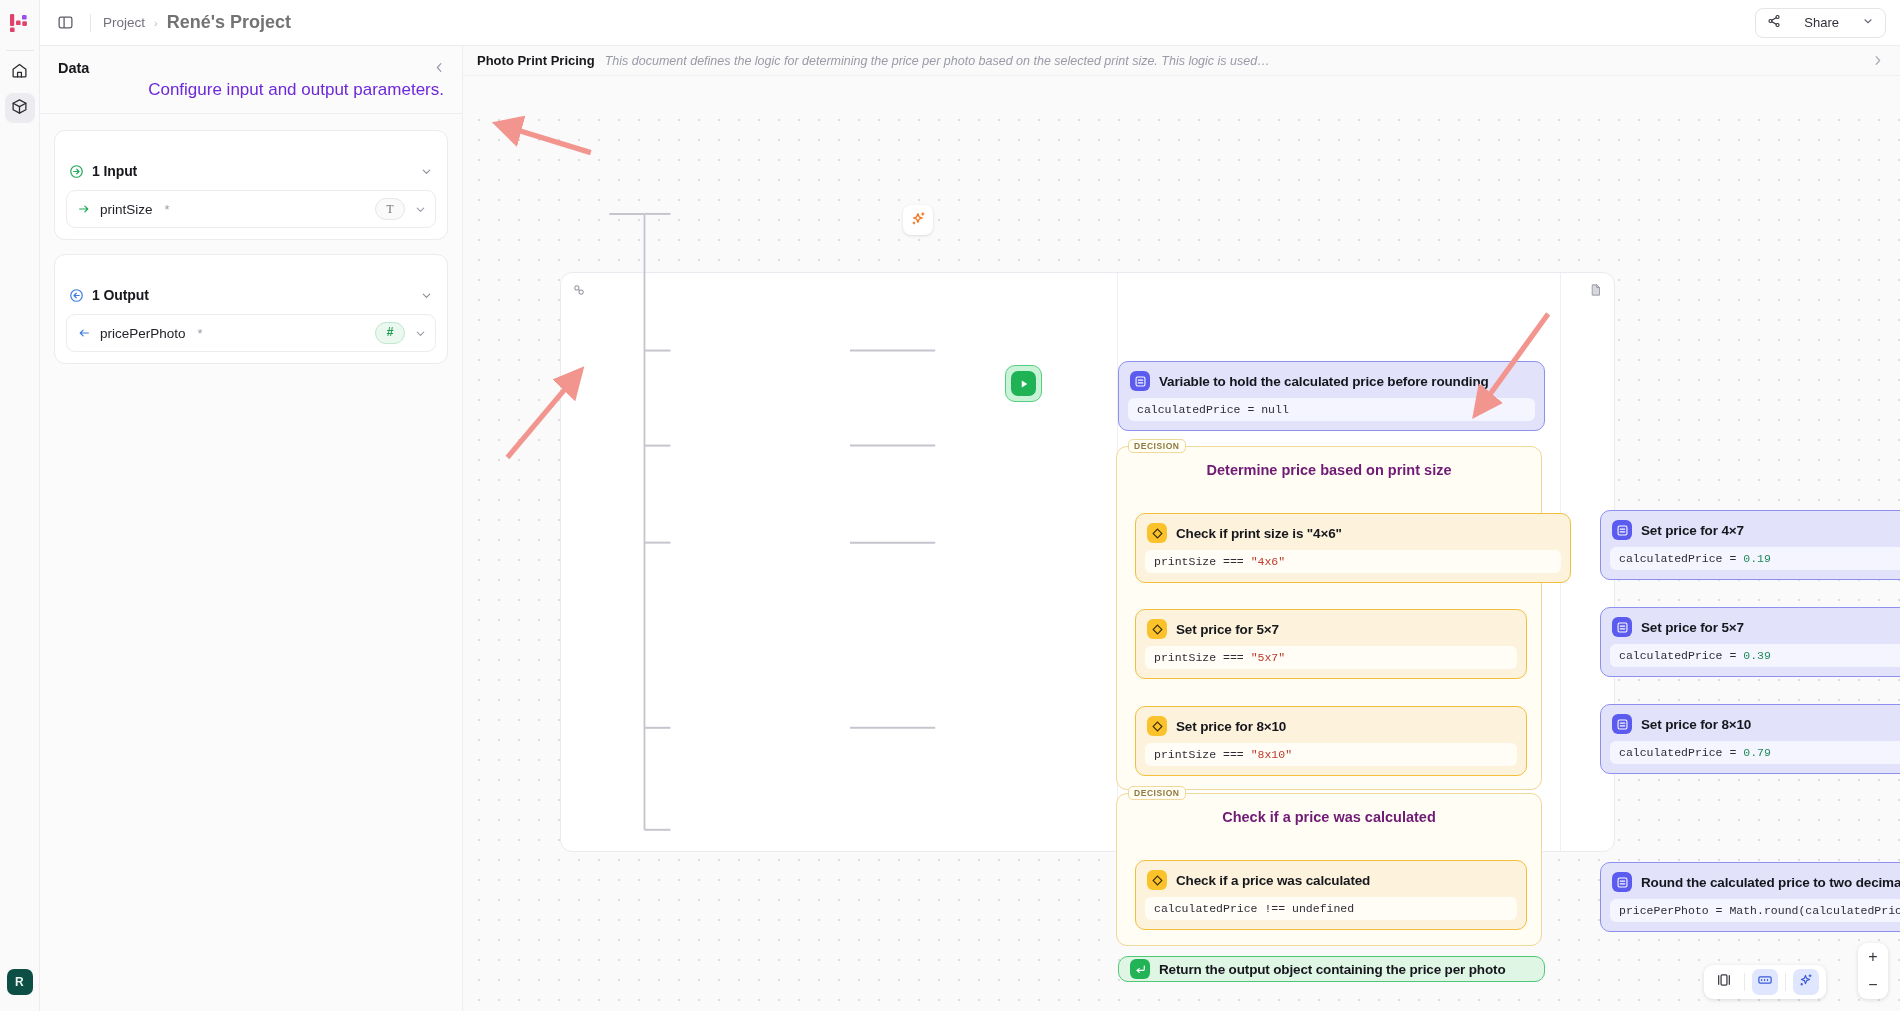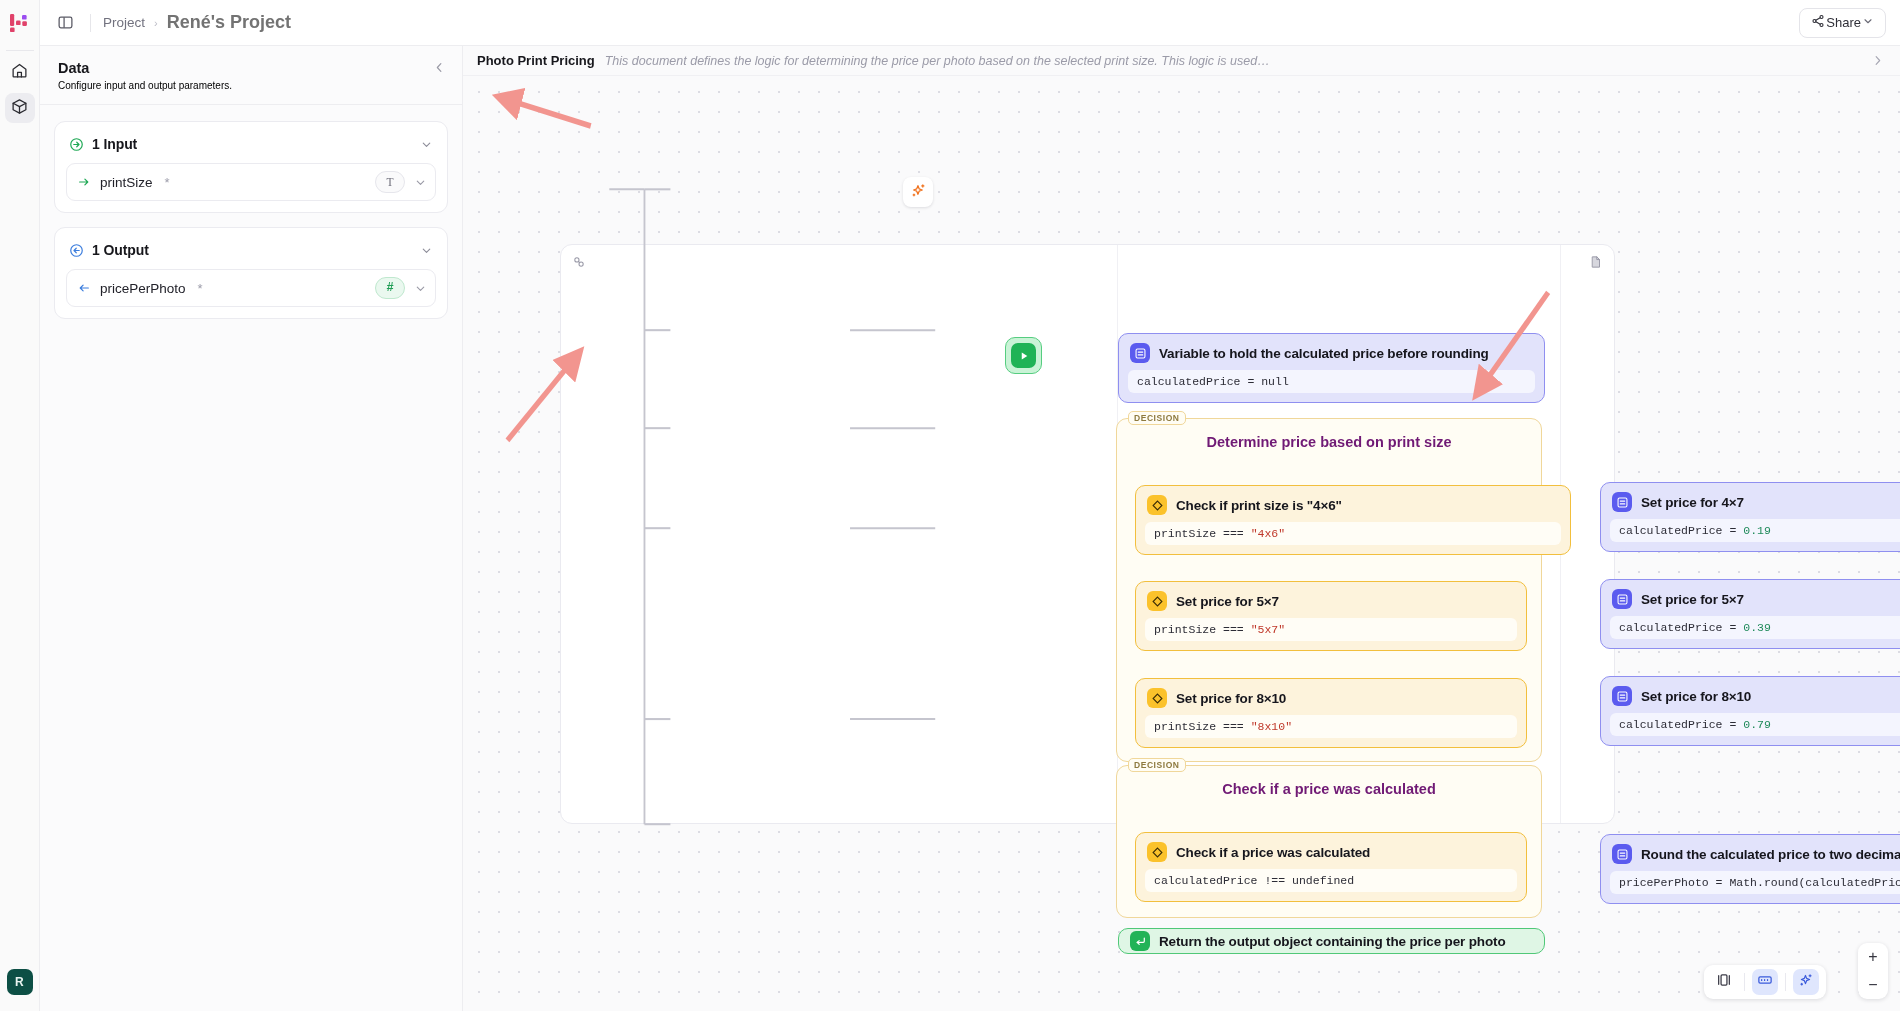--- a/index.html
+++ b/index.html
@@ -50,50 +50,50 @@
   .panel-toggle {
     width: 26px; height: 26px; border-radius: 6px;
     display:flex; align-items:center; justify-content:center; color:#5b5b66;
   }
   .vdiv { width: 1px; height: 18px; background: #e6e6ea; margin: 0 12px; }
   .crumb { font-size: 13.5px; color: #71717e; }
   .crumb-sep { margin: 0 9px; color: #bcbcc6; font-size: 11px; }
   .crumb-current { font-size: 18px; color: #737373; font-weight: 700; }
   .topbar-spacer { flex: 1; }
   .share-btn {
-    display: flex; align-items: center; gap: 1px;
+    display: flex; align-items: center; gap: 23px;
     height: 30px; padding: 0 11px;
     border: 1px solid #e4e4e9; border-radius: 8px;
     background: #fff; font-size: 13px; color: #2f2f38; font-weight: 500;
   }
 
   
   .body { flex: 1; display: flex; min-height: 0; }
 
   
   .sidebar {
     width: 423px; flex: 0 0 423px;
     background: #fbfbfc;
     border-right: 1px solid #ededf0;
     display: flex; flex-direction: column;
   }
   .sb-head { padding: 14px 18px 13px 18px; border-bottom: 1px solid #ededf0; position: relative; }
   .sb-title { font-size: 14.5px; font-weight: 700; color: #17171c; }
-  .sb-sub { font-size: 10px; color: #000000; margin-top: 4px; }
+  .sb-sub { font-size: 17px; color: #6d28d9; margin-top: 4px; text-align: right; }
   .sb-collapse {
     position: absolute; right: 14px; top: 14px;
     width: 18px; height: 18px; color: #9a9aa6;
     display:flex; align-items:center; justify-content:center;
   }
   .sb-body { padding: 16px 14px; display:flex; flex-direction: column; gap: 14px; }
   .group {
     background: #fff; border: 1px solid #ebebf0; border-radius: 11px;
     padding: 10px 11px 11px;
   }
-  .group-head { display: flex; align-items: center; gap: 8px; padding: 4px 3px 0; }
+  .group-head { display: flex; align-items: center; gap: 8px; padding: 4px 3px 0; margin-top: 18px; }
   .group-title { font-size: 14px; font-weight: 700; color: #17171c; letter-spacing: -.1px; }
   .group-chev { margin-left: auto; color: #8d8d99; display:flex; }
   .param {
     margin-top: 11px;
     height: 38px; border: 1px solid #ebebf0; border-radius: 9px;
     background: #fff; display: flex; align-items: center; padding: 0 8px 0 10px; gap: 9px;
   }
   .param-name { font-size: 13.5px; color: #22222a; }
   .req { color: #9c9caa; margin-left: 3px; font-size: 13px; }
   .param-spacer { flex: 1; }
@@ -103,21 +103,21 @@
     display:flex; align-items:center; justify-content:center;
     font-size: 11.5px; color: #6d6d7a; font-family: "Liberation Serif", serif;
   }
   .type-pill.num {
     border-color: #bfe8ce; background: #eaf8ef; color: #1f9d55;
     font-family: "Liberation Mono", monospace; font-weight: 700; font-size: 12px;
   }
   .param-chev { color: #9a9aa6; display:flex; }
 
   
-  .canvas-col { flex: 1; display: flex; flex-direction: column; min-width: 0; position: relative; background: #fafafb; }
+  .canvas-col { flex: 1; display: flex; flex-direction: column; min-width: 0; position: relative; background: #fafafb; gap: 28px; }
   .doc-head {
     height: 30px; flex: 0 0 30px;
     display: flex; align-items: center; gap: 10px;
     padding: 0 16px 0 14px;
     background: #fafafb;
     border-bottom: 1px solid #f0f0f3;
     overflow: hidden;
   }
   .doc-title { font-size: 13px; font-weight: 700; color: #17171c; white-space: nowrap; }
   .doc-desc {

